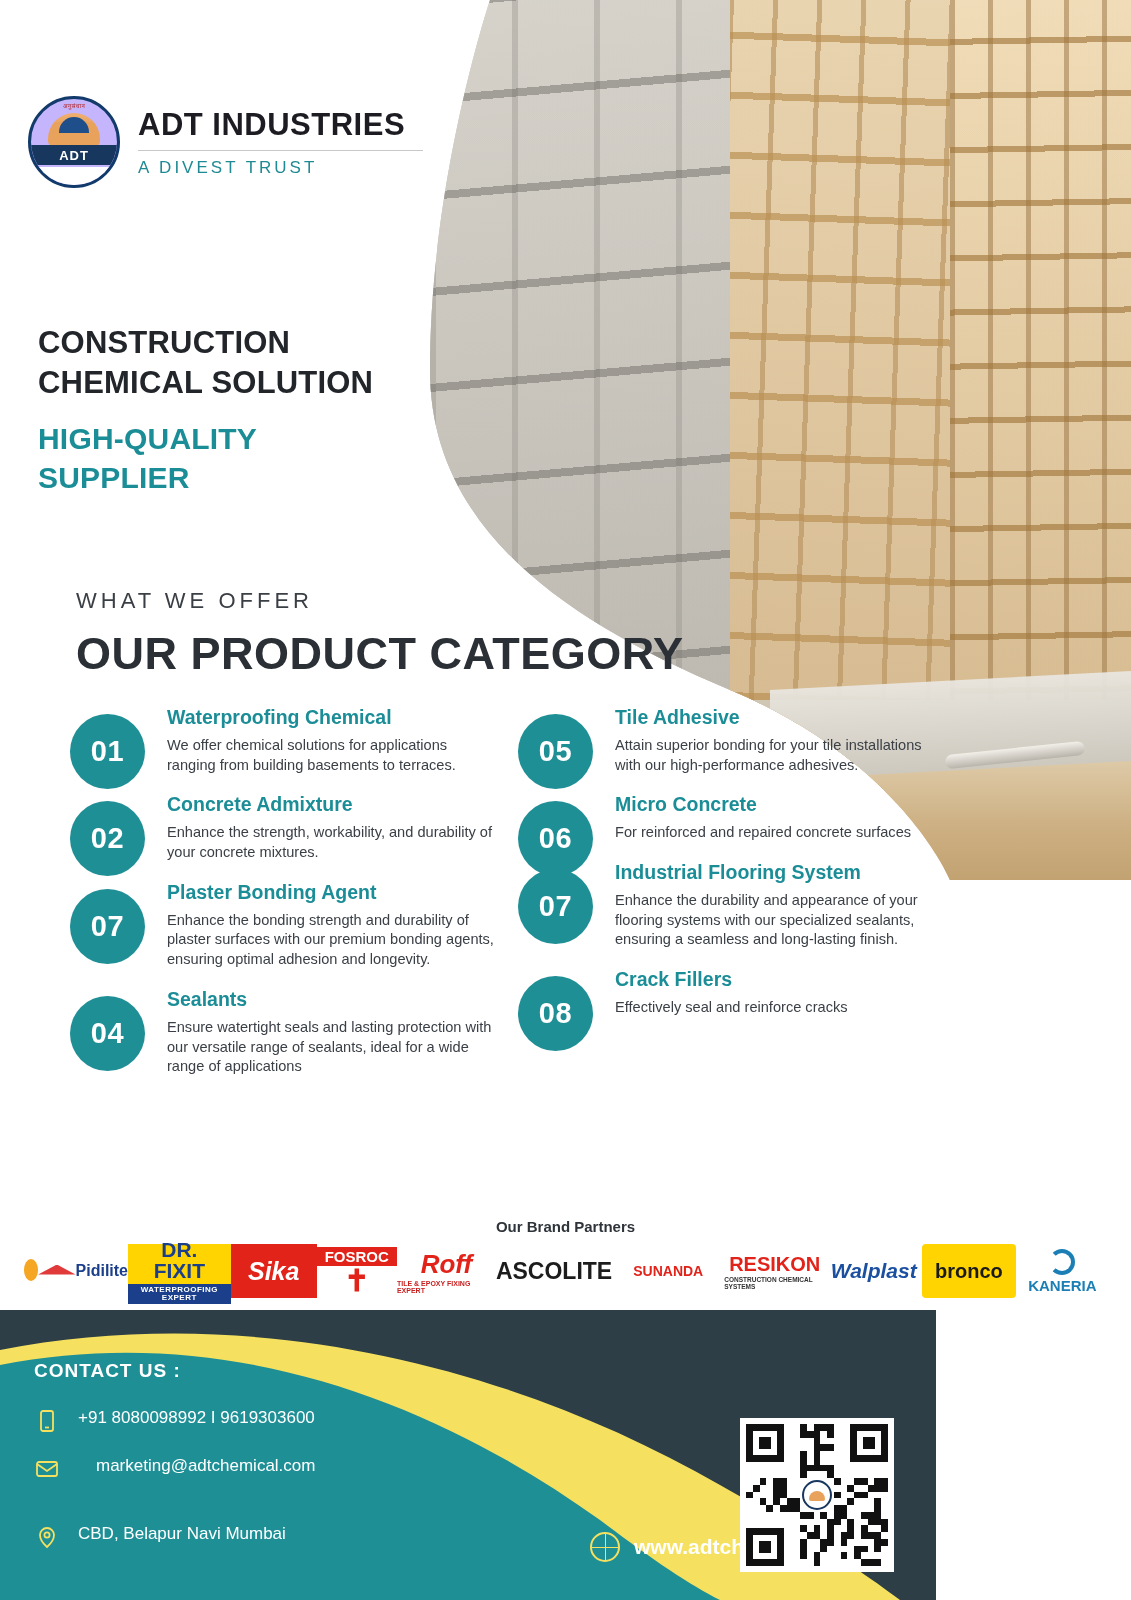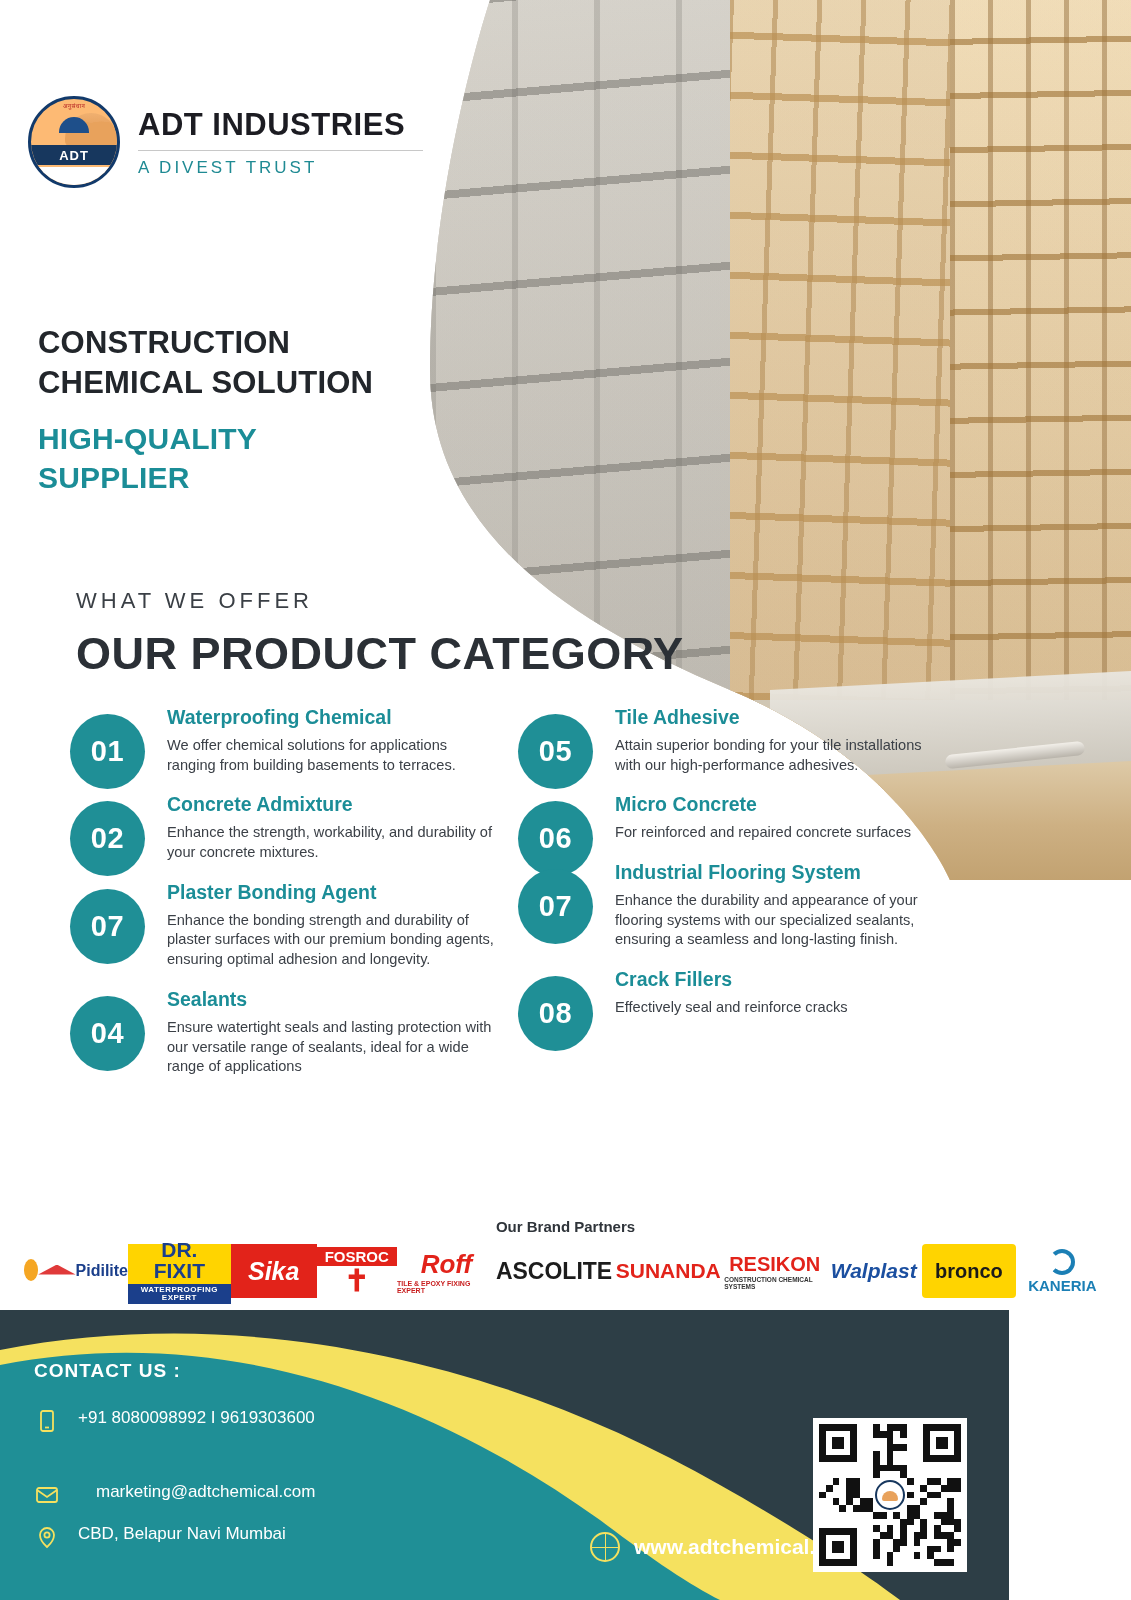--- a/index.html
+++ b/index.html
@@ -68,22 +68,22 @@
   }
   .sky-glow {
     position:absolute; right:-40px; top:-60px; width:320px; height:320px;
     background: radial-gradient(circle, rgba(255,255,255,.9), rgba(255,255,255,0) 70%);
   }
 
   
   .logo-wrap { position: absolute; left: 28px; top: 96px; display:flex; align-items:center; gap:18px; }
   .logo-badge {
     width: 92px; height: 92px; border-radius: 50%;
-    background: #fdba74; border: 3px solid #123a6b; position: relative; overflow:hidden;
-    display:flex; flex-direction:column; align-items:flex-end; justify-content:flex-start;
+    background: #c4b5fd; border: 3px solid #123a6b; position: relative; overflow:hidden;
+    display:flex; flex-direction:column; align-items:center; justify-content:flex-start;
   }
   .logo-badge .ring-text {
     position:absolute; top:3px; left:0; right:0; text-align:center;
     font-size:6px; color:#b42222; letter-spacing:.3px;
   }
   .logo-badge .hands {
     width: 52px; height: 34px; margin-top: 14px;
     background:
       radial-gradient(ellipse at 30% 70%, #e8a25c 0 45%, rgba(0,0,0,0) 46%),
       radial-gradient(ellipse at 70% 70%, #e8a25c 0 45%, rgba(0,0,0,0) 46%),
@@ -136,46 +136,46 @@
   .b-pidilite .roof { width:58px;height:10px;background:#e03a3a;clip-path:polygon(50% 0,100% 100%,0 100%);margin-bottom:3px; }
   .b-fixit { width:110px; background:#ffd400; color:#1b3f8b; font-size:21px; flex-direction:column; line-height:1; padding:4px 0;}
   .b-fixit .sub { background:#1b3f8b;color:#fff;font-size:8px;width:100%;text-align:center;padding:2px 0;margin-top:3px;letter-spacing:.5px;}
   .b-sika { width:92px;background:#e2231a;color:#fff;font-size:25px;font-style:italic; }
   .b-fosroc { width:86px;flex-direction:column;color:#e2231a;font-size:9px;line-height:1; }
   .b-fosroc .top{background:#e2231a;color:#fff;font-size:15px;width:100%;text-align:center;padding:2px 0;}
   .b-fosroc .mark{font-size:30px;color:#e2231a;}
   .b-roff { width:106px;flex-direction:column;color:#e2231a;font-size:26px;font-style:italic; }
   .b-roff .sub{font-size:7px;color:#c81f1f;font-style:normal;}
   .b-ascolite { width:122px;color:#1c1c1c;font-size:23px; }
-  .b-sunanda { width:120px;color:#e2231a;font-size:21px; }
+  .b-sunanda { width:120px;color:#e2231a;font-size:14px; }
   .b-resikon { width:108px;flex-direction:column;color:#e2231a;font-size:20px; }
   .b-resikon .sub{font-size:6.5px;color:#333;}
   .b-walplast { width:104px;color:#1b4fa0;font-size:21px;font-style:italic; }
   .b-bronco { width:100px;background:#ffd400;color:#1a1a1a;font-size:20px;border-radius:4px; }
   .b-kaneria { width:100px;flex-direction:column;color:#1b7fb5;font-size:15px; }
   .b-kaneria .swirl{width:26px;height:26px;border-radius:50%;border:4px solid #1b7fb5;border-left-color:transparent;margin-bottom:2px;}
 
   
-  .footer { position:absolute; left:0; bottom:0; width:1009px; height: 290px; overflow:hidden; }
+  .footer { position:absolute; left:0; bottom:0; width:936px; height: 290px; overflow:hidden; }
   .f-dark {
     position:absolute; inset:0; background:#2d3e46;
   }
   .f-yellow {
     position:absolute; left:0; bottom:0; width:900px; height:290px; background:#f5e15f;
     -webkit-clip-path: path("M 0 40 C 260 -10 520 60 720 175 C 800 220 860 260 900 290 L 0 290 Z");
     clip-path: path("M 0 40 C 260 -10 520 60 720 175 C 800 220 860 260 900 290 L 0 290 Z");
   }
   .f-teal {
     position:absolute; left:0; bottom:0; width:760px; height:290px; background:#1f8f96;
     -webkit-clip-path: path("M 0 55 C 230 10 440 95 600 210 C 650 248 690 275 720 290 L 0 290 Z");
     clip-path: path("M 0 55 C 230 10 440 95 600 210 C 650 248 690 275 720 290 L 0 290 Z");
   }
   .contact-title { position:absolute; left:34px; bottom:218px; color:#fff; font-size:19px; font-weight:800; letter-spacing:1px; }
   .crow { position:absolute; left:34px; display:flex; gap:18px; color:#fff; font-size:17px; }
-  .c1 { bottom:166px; } .c2 { bottom:92px;gap:36px; } .c3 { bottom:50px; }
+  .c1 { bottom:166px; } .c2 { bottom:118px;gap:36px; } .c3 { bottom:50px; }
   .cicon { width:26px; height:26px; display:flex; align-items:center; justify-content:center; }
   .cicon svg { width:24px; height:24px; }
   .website { position:absolute; left:590px; bottom:38px; display:flex; align-items:center; gap:14px; color:#fff; font-size:21px; font-weight:700; }
   .globe { width:30px;height:30px;border-radius:50%;border:2px solid #f5e15f; position:relative; }
   .globe::before{content:"";position:absolute;left:50%;top:0;width:1px;height:100%;background:#f5e15f;}
   .globe::after{content:"";position:absolute;top:50%;left:0;width:100%;height:1px;background:#f5e15f;}
   .qr { position:absolute; right:42px; bottom:28px; width:154px; height:154px; background:#fff; padding:6px; }
   .qr-grid { width:100%; height:100%; position:relative; }
   .qr-cell { position:absolute; background:#111; }
   .qr-eye { position:absolute; width:38px; height:38px; border:7px solid #111; background:#fff; }

